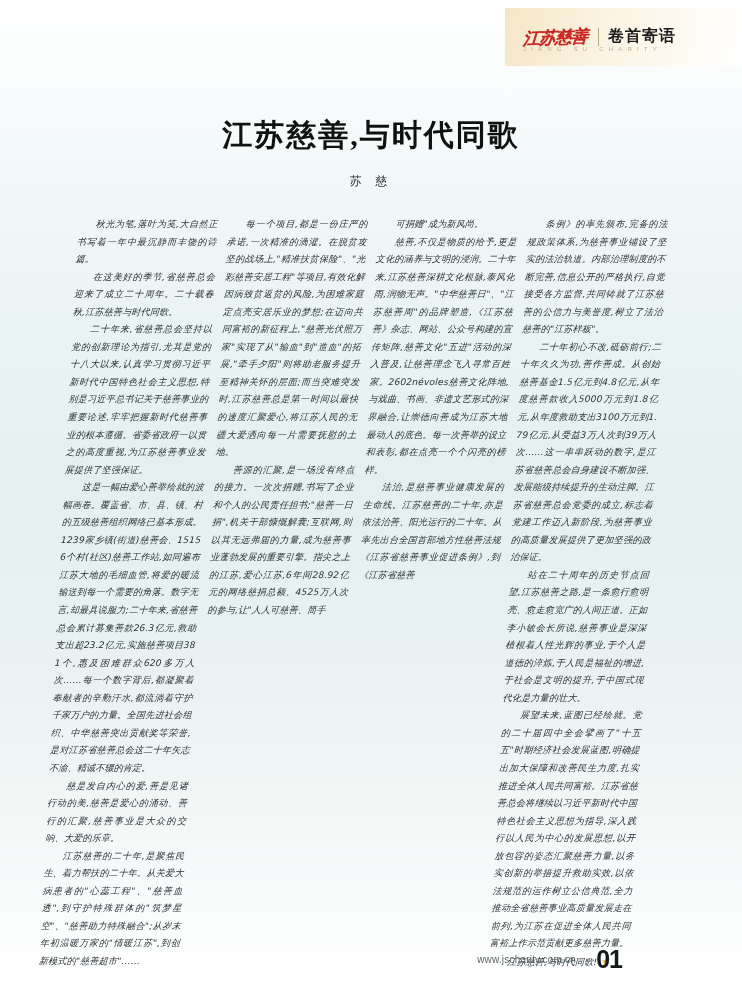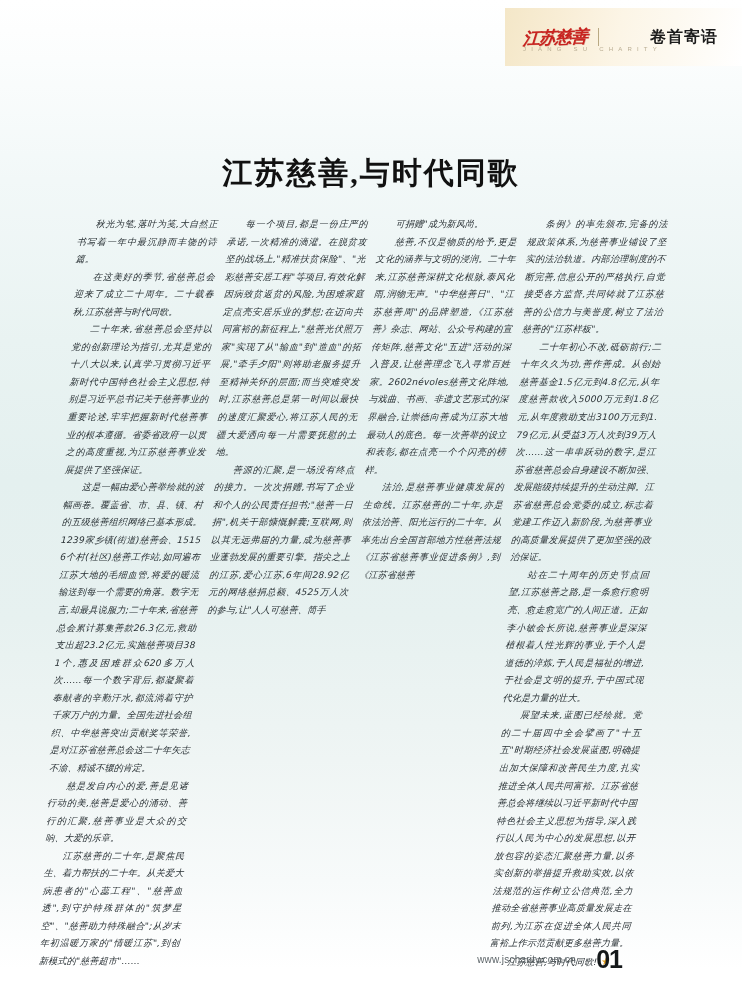--- a/index.html
+++ b/index.html
@@ -66,48 +66,46 @@
     white-space: nowrap;
     line-height: 1;
   }
   .logo-divider {
     width: 1px;
     height: 18px;
     background: #b9a983;
     margin: 0 9px 0 11px;
   }
   .logo-sub {
-    font-family: Liberation Sans, sans-serif;
+    font-family: Liberation Mono, monospace;
     font-weight: bold;
     font-size: 16px;
     color: #1c1c1c;
     letter-spacing: 1px;
     white-space: nowrap;
     line-height: 1;
-    margin-left: 42px;
   }
   .logo-en {
     position: absolute;
     left: 18px;
     top: 38px;
     font-family: "Liberation Sans", sans-serif;
     font-size: 6px;
     letter-spacing: 5.2px;
     color: #b9ad93;
     white-space: nowrap;
   }
 
   
   #title-block {
     position: absolute;
     left: 0;
     top: 118px;
     width: 742px;
     text-align: center;
-    margin-top: 38px;
   }
   #page-title {
     font-family: "Liberation Serif", "DejaVu Serif", serif;
     font-weight: bold;
     font-size: 30px;
     color: #111111;
     letter-spacing: 2px;
     line-height: 1.1;
   }
   #byline {
@@ -195,20 +193,21 @@
     <div id="masthead-inner">
       <span class="logo-cn">江苏慈善</span>
       <span class="logo-divider"></span>
       <span class="logo-sub">卷首寄语</span>
     </div>
     <span class="logo-en">JIANG SU CHARITY</span>
   </div>
 
   <div id="title-block">
     <div id="page-title">江苏慈善,与时代同歌</div>
+    <div id="byline">苏 慈</div>
   </div>
 
   <div id="columns">
     <div class="col">
       <div class="col-text">
           <p>秋光为笔,落叶为笺,大自然正书写着一年中最沉静而丰饶的诗篇。</p>
           <p>在这美好的季节,省慈善总会迎来了成立二十周年。二十载春秋,江苏慈善与时代同歌。</p>
           <p>二十年来,省慈善总会坚持以党的创新理论为指引,尤其是党的十八大以来,认真学习贯彻习近平新时代中国特色社会主义思想,特别是习近平总书记关于慈善事业的重要论述,牢牢把握新时代慈善事业的根本遵循。省委省政府一以贯之的高度重视,为江苏慈善事业发展提供了坚强保证。</p>
           <p>这是一幅由爱心善举绘就的波幅画卷。覆盖省、市、县、镇、村的五级慈善组织网络已基本形成。1239家乡镇(街道)慈善会、15156个村(社区)慈善工作站,如同遍布江苏大地的毛细血管,将爱的暖流输送到每一个需要的角落。数字无言,却最具说服力;二十年来,省慈善总会累计募集善款26.3亿元,救助支出超23.2亿元,实施慈善项目381个,惠及困难群众620多万人次……每一个数字背后,都凝聚着奉献者的辛勤汗水,都流淌着守护千家万户的力量。全国先进社会组织、中华慈善突出贡献奖等荣誉,是对江苏省慈善总会这二十年矢志不渝、精诚不辍的肯定。</p>
           <p>慈是发自内心的爱,善是见诸行动的美,慈善是爱心的涌动、善行的汇聚,慈善事业是大众的交响、大爱的乐章。</p>

